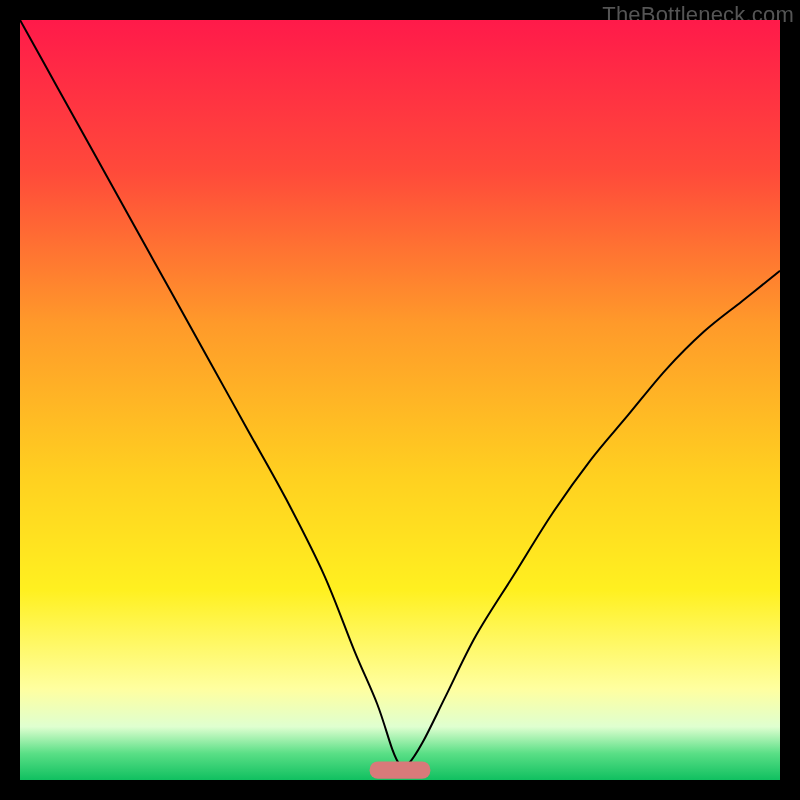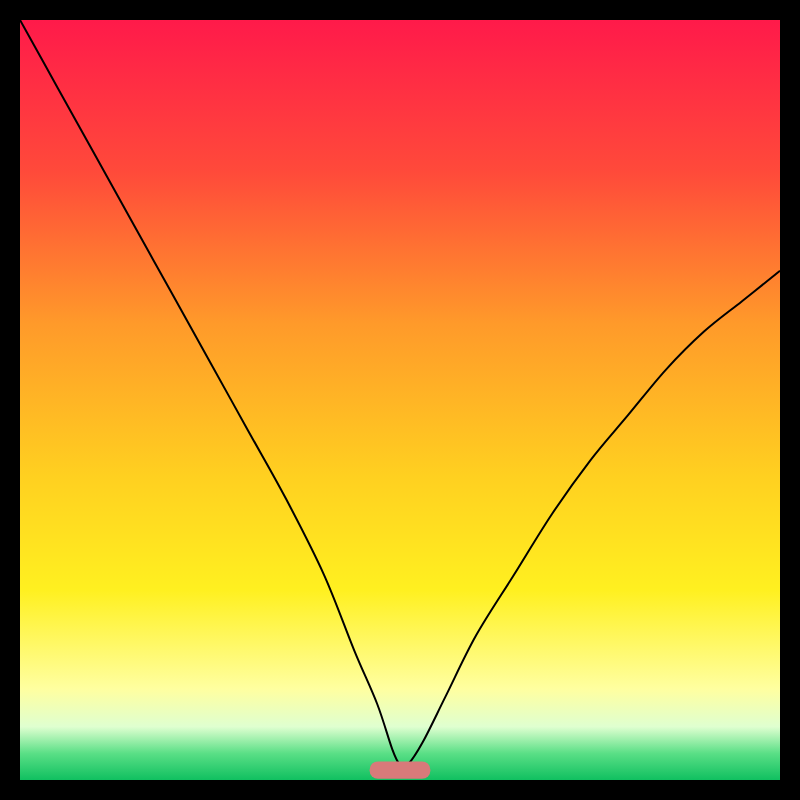--- a/index.html
+++ b/index.html
@@ -32,20 +32,21 @@
     font-size: 22px;
     font-weight: 500;
     letter-spacing: 0.2px;
     user-select: none;
   }
 </style>
 </head>
 <body>
 
 <div class="frame">
+  <div class="watermark">TheBottleneck.com</div>
 
   <svg class="plot" viewBox="0 0 100 100" preserveAspectRatio="none">
     <defs>
       <linearGradient id="bg-grad" x1="0" y1="0" x2="0" y2="1">
           <stop offset="0%" stop-color="#ff1a4a"></stop>
           <stop offset="20%" stop-color="#ff4a3a"></stop>
           <stop offset="40%" stop-color="#ff9a2a"></stop>
           <stop offset="60%" stop-color="#ffd020"></stop>
           <stop offset="75%" stop-color="#fff020"></stop>
           <stop offset="88%" stop-color="#ffffa0"></stop>

